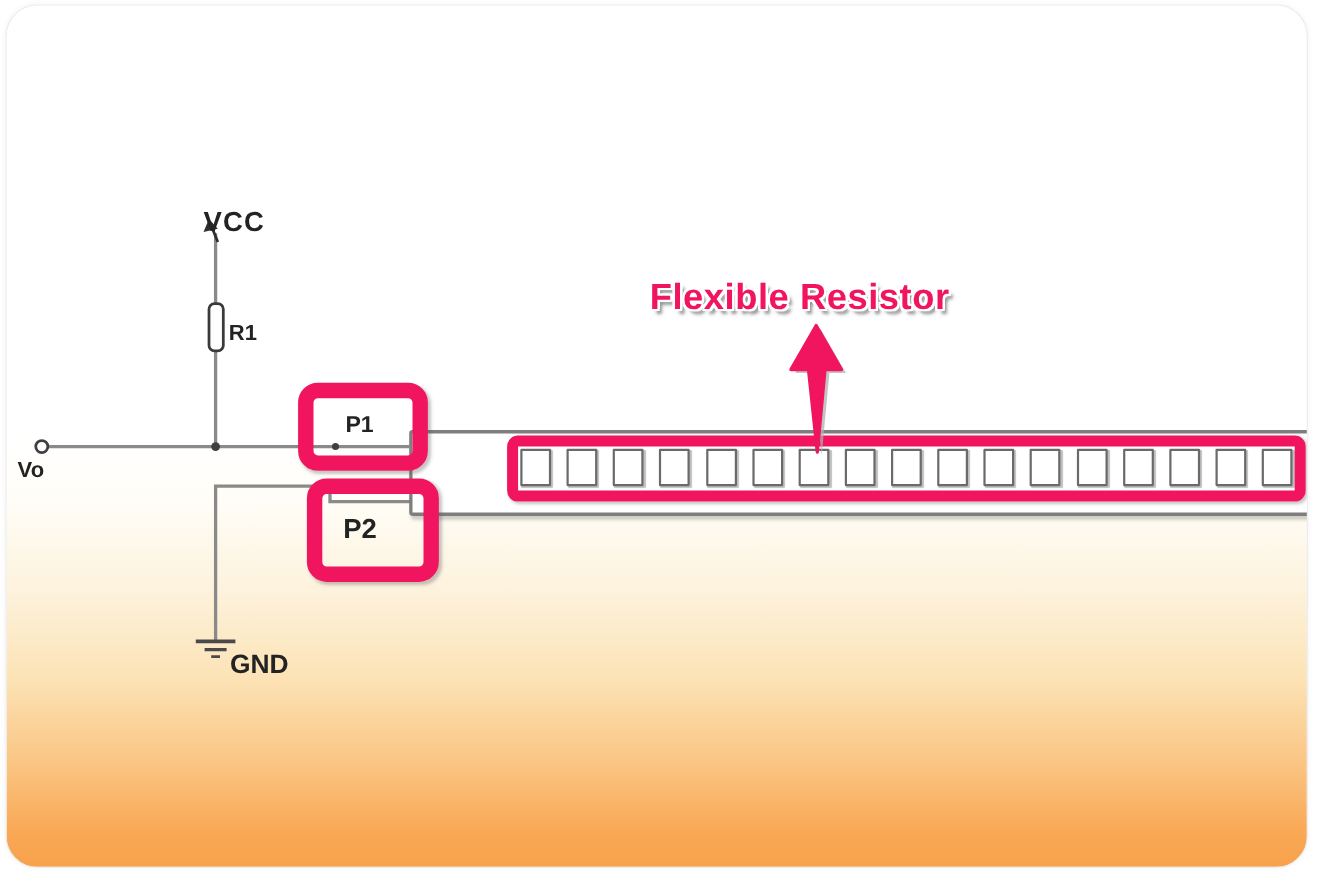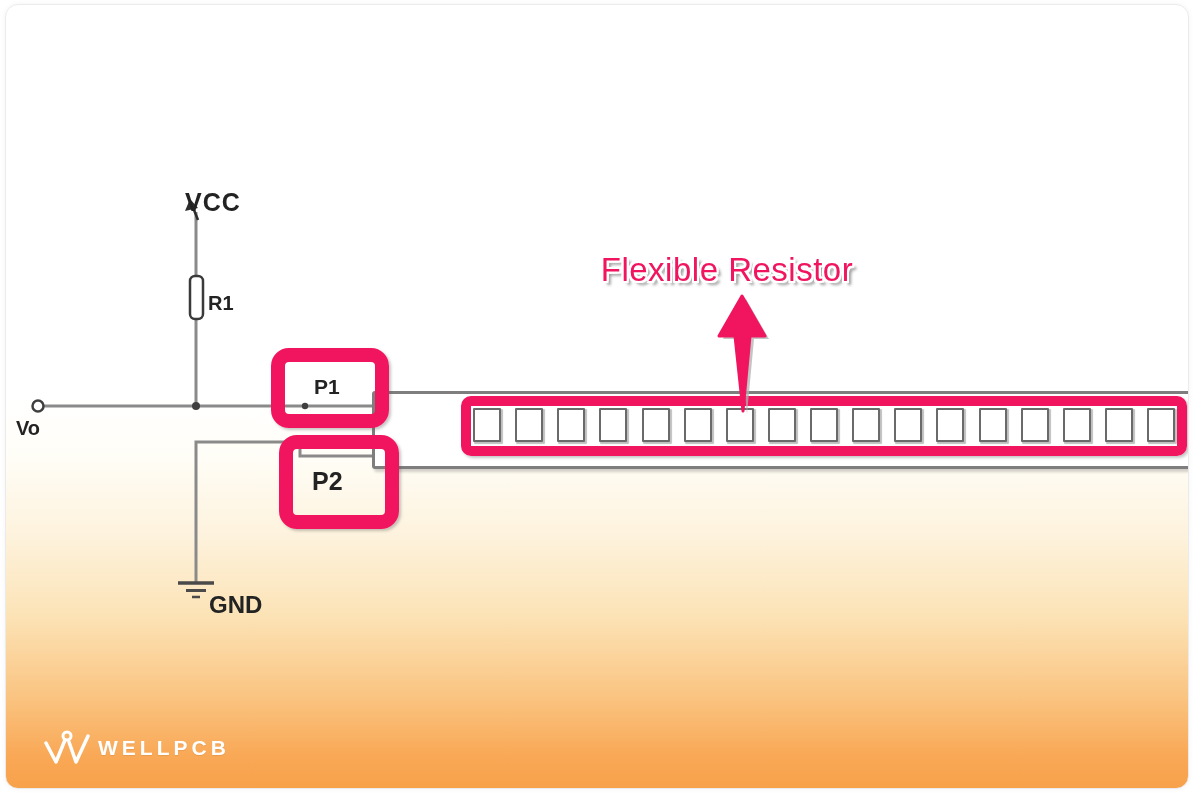--- a/index.html
+++ b/index.html
@@ -1,19 +1,19 @@
 <!DOCTYPE html>
 <html><head>
 <meta charset="utf-8">
 <style>
   html,body{margin:0;padding:0;background:#ffffff;font-family:"Liberation Sans",sans-serif;}
   .stage{position:relative;width:1200px;height:800px;background:#ffffff;overflow:hidden;}
   .card{
     position:absolute;left:5px;top:4px;width:1182px;height:783px;
-    border-radius:13px;border:1px solid #ebebeb;
+    border-radius:29px;border:1px solid #ebebeb;
     background:linear-gradient(180deg,#ffffff 0%,#ffffff 50%,#fffdf6 58%,#fdf2dc 68%,#fce3b6 78%,#fac583 88%,#f9a855 96%,#f8a14b 100%);
     box-shadow:0 0 5px rgba(0,0,0,0.05);
     overflow:hidden;
   }
   svg{display:block;}
   .wires{position:absolute;left:0;top:0;z-index:1;pointer-events:none;}
   .lbl{position:absolute;color:#232323;font-weight:bold;z-index:5;white-space:nowrap;}
   .lbl-vcc{left:179px;top:183px;font-size:25px;letter-spacing:1px;}
   .lbl-r1{left:202px;top:270px;font-size:20px;margin-top:17px;}
   .lbl-vo{left:10px;top:412px;font-size:20px;}
@@ -39,21 +39,21 @@
     position:absolute;box-sizing:border-box;background:transparent;
     border:14px solid #F0155E;z-index:4;
     box-shadow:2px 2px 3px rgba(90,90,90,0.35);
   }
   .hl-strip{left:455px;top:391px;width:726px;height:60px;border-width:10px;border-radius:10px;}
   .hl-p1{left:265px;top:343px;width:118px;height:80px;border-radius:18px;}
   .hl-p2{left:273px;top:430px;width:120px;height:94px;border-radius:18px;}
 
   .annotation{
     position:absolute;left:521px;top:246px;width:400px;text-align:center;z-index:6;
-    font-size:33px;font-weight:normal;color:#F0155E;letter-spacing:0.5px;
+    font-size:33px;font-weight:bold;color:#F0155E;letter-spacing:0.5px;
     text-shadow:
       -2px -2px 0 #fff, 2px -2px 0 #fff, -2px 2px 0 #fff, 2px 2px 0 #fff,
       0 -2px 0 #fff, 0 2px 0 #fff, -2px 0 0 #fff, 2px 0 0 #fff,
       4px 4px 3px rgba(110,110,110,0.75);
   }
   .arrow-svg{position:absolute;left:700px;top:285px;z-index:6;}
 
   .footer{position:absolute;left:36px;top:722px;height:42px;display:flex;align-items:center;z-index:7;}
   .brand{
     color:#ffffff;font-size:21px;font-weight:bold;letter-spacing:4px;margin-left:6px;
@@ -120,23 +120,15 @@
     <div class="hl hl-strip"></div>
     <div class="hl hl-p1"></div>
     <div class="hl hl-p2"></div>
 
     <div class="annotation">Flexible Resistor</div>
     <svg class="arrow-svg" width="74" height="132" viewBox="0 0 74 132">
       <polygon points="40,9 63,49 48,49 41,124 33,49 17,49" fill="#b0b0b0" opacity="0.75"></polygon>
       <polygon points="36,6 59,46 44,46 37,121 29,46 13,46" fill="#F0155E" stroke="#F0155E" stroke-width="3" stroke-linejoin="round"></polygon>
     </svg>
 
-    <div class="footer">
-      <svg width="50" height="40" viewBox="0 0 50 40">
-        <path d="M4 15 L14 34 L23 12" fill="none" stroke="#ffffff" stroke-width="3.5" stroke-linecap="round" stroke-linejoin="round"></path>
-        <path d="M27 14 L34 34 L46 8" fill="none" stroke="#ffffff" stroke-width="3.5" stroke-linecap="round" stroke-linejoin="round"></path>
-        <circle cx="25" cy="8" r="4" fill="none" stroke="#ffffff" stroke-width="3"></circle>
-      </svg>
-      <span class="brand">WELLPCB</span>
-    </div>
 
   </div>
 </div>
 
 </body></html>

